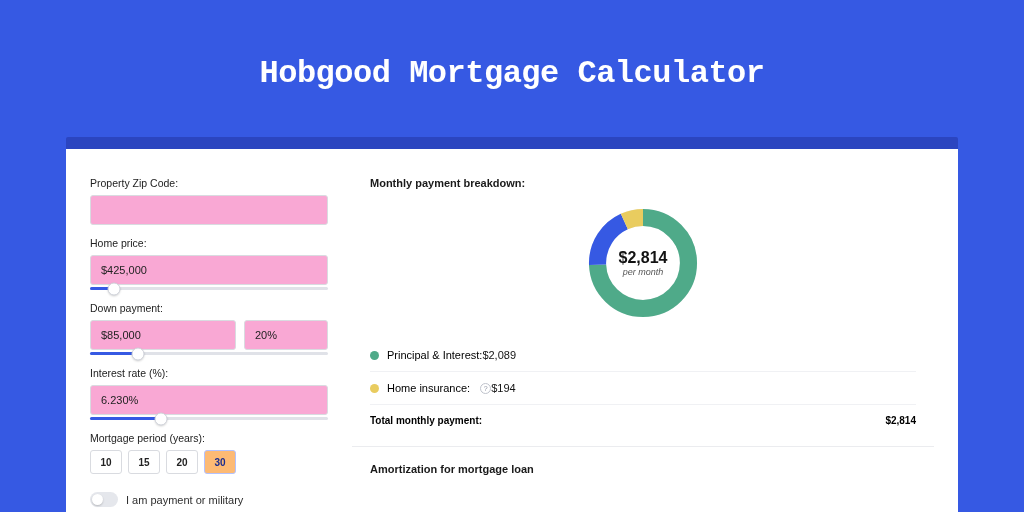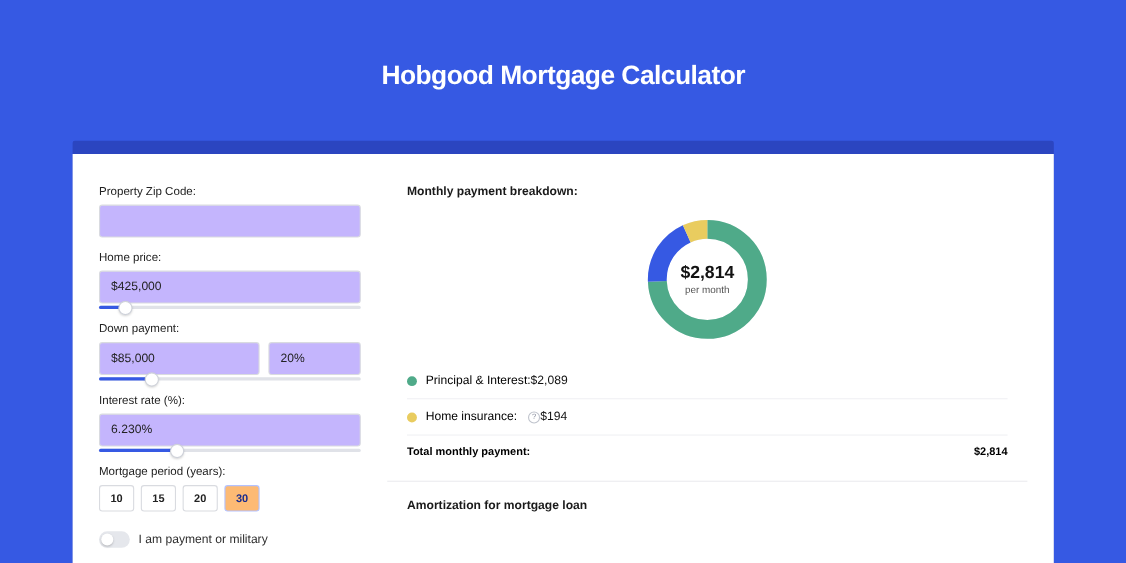--- a/index.html
+++ b/index.html
@@ -9,23 +9,24 @@
     width: 1024px;
     height: 512px;
     overflow: hidden;
   }
   .hero {
     text-align: center;
     padding: 55px 0 15px 0;
   }
   .hero h1 {
     color: #fff;
-    font-size: 24px;
+    font-size: 32px;
     font-weight: 700;
     letter-spacing: -0.5px;
+    font-family: Liberation Mono, monospace;
   }
   .outer-wrap {
     background: #2b45c0;
     margin: 30px 66px 0 66px;
     padding-top: 12px;
     border-radius: 2px 2px 0 0;
   }
   .card {
     background: #fff;
     margin: 0;
@@ -49,21 +50,21 @@
     display: block;
   }
   .text-input, .dual-input {
     width: 100%;
     height: 30px;
     border: 1px solid #d9dbe0;
     border-radius: 3px;
     padding: 0 10px;
     font-size: 11px;
     color: #222;
-    background: #c4b5fd;
+    background: #f9a8d4;
   }
   .dual-row { display: flex; gap: 8px; }
   .dual-row .text-input:first-child { flex: 1; }
   .dual-row .text-input:last-child { width: 84px; }
   .slider-track {
     height: 3px;
     background: #e0e2e8;
     margin-top: 2px;
     position: relative;
     border-radius: 2px;
@@ -155,20 +156,21 @@
     align-items: center;
   }
   .donut-amount {
     font-size: 16px;
     font-weight: 700;
     color: #121212;
   }
   .donut-sub {
     font-size: 9px;
     color: #555;
+    font-style: italic;
   }
   .legend-row {
     display: flex;
     align-items: center;
     padding: 10px 0;
     border-top: 1px solid #f0f1f4;
     font-size: 11px;
   }
   .legend-row:first-of-type { border-top: none; }
   .legend-left { display: flex; align-items: center; gap: 8px; }

